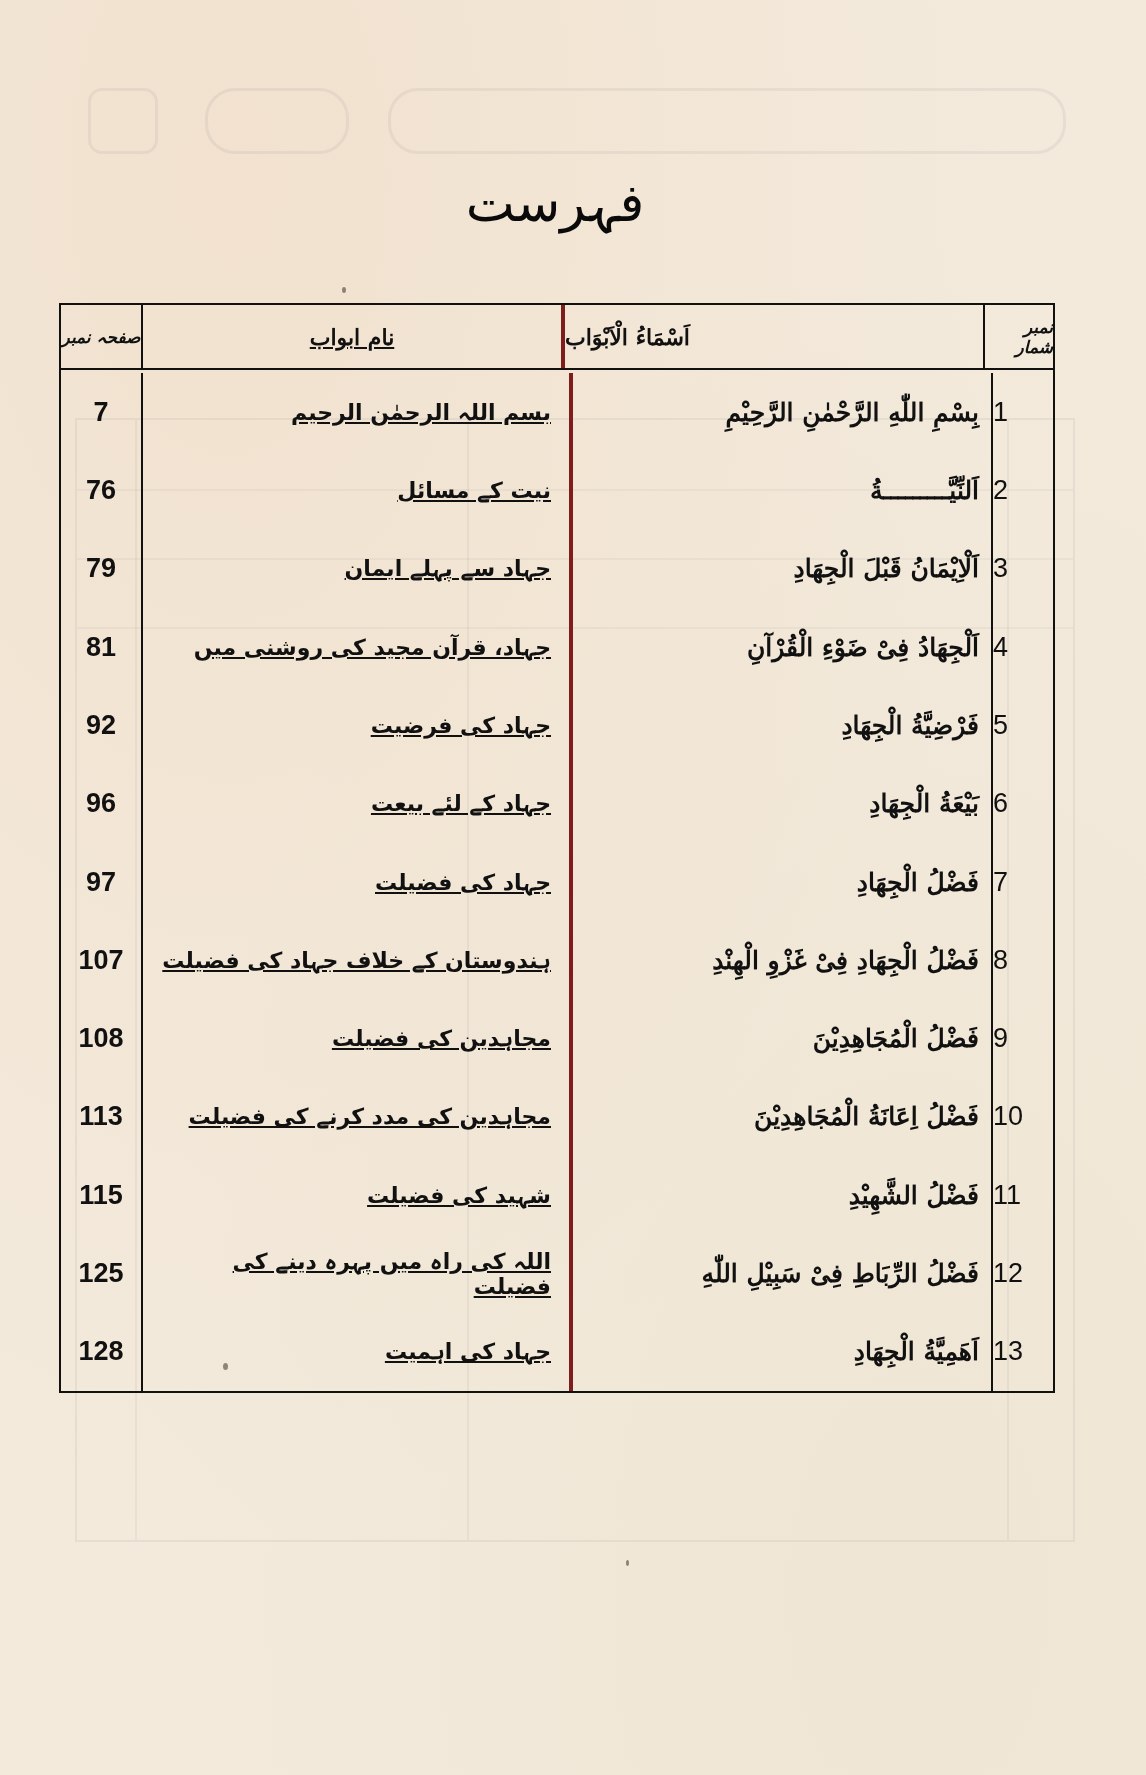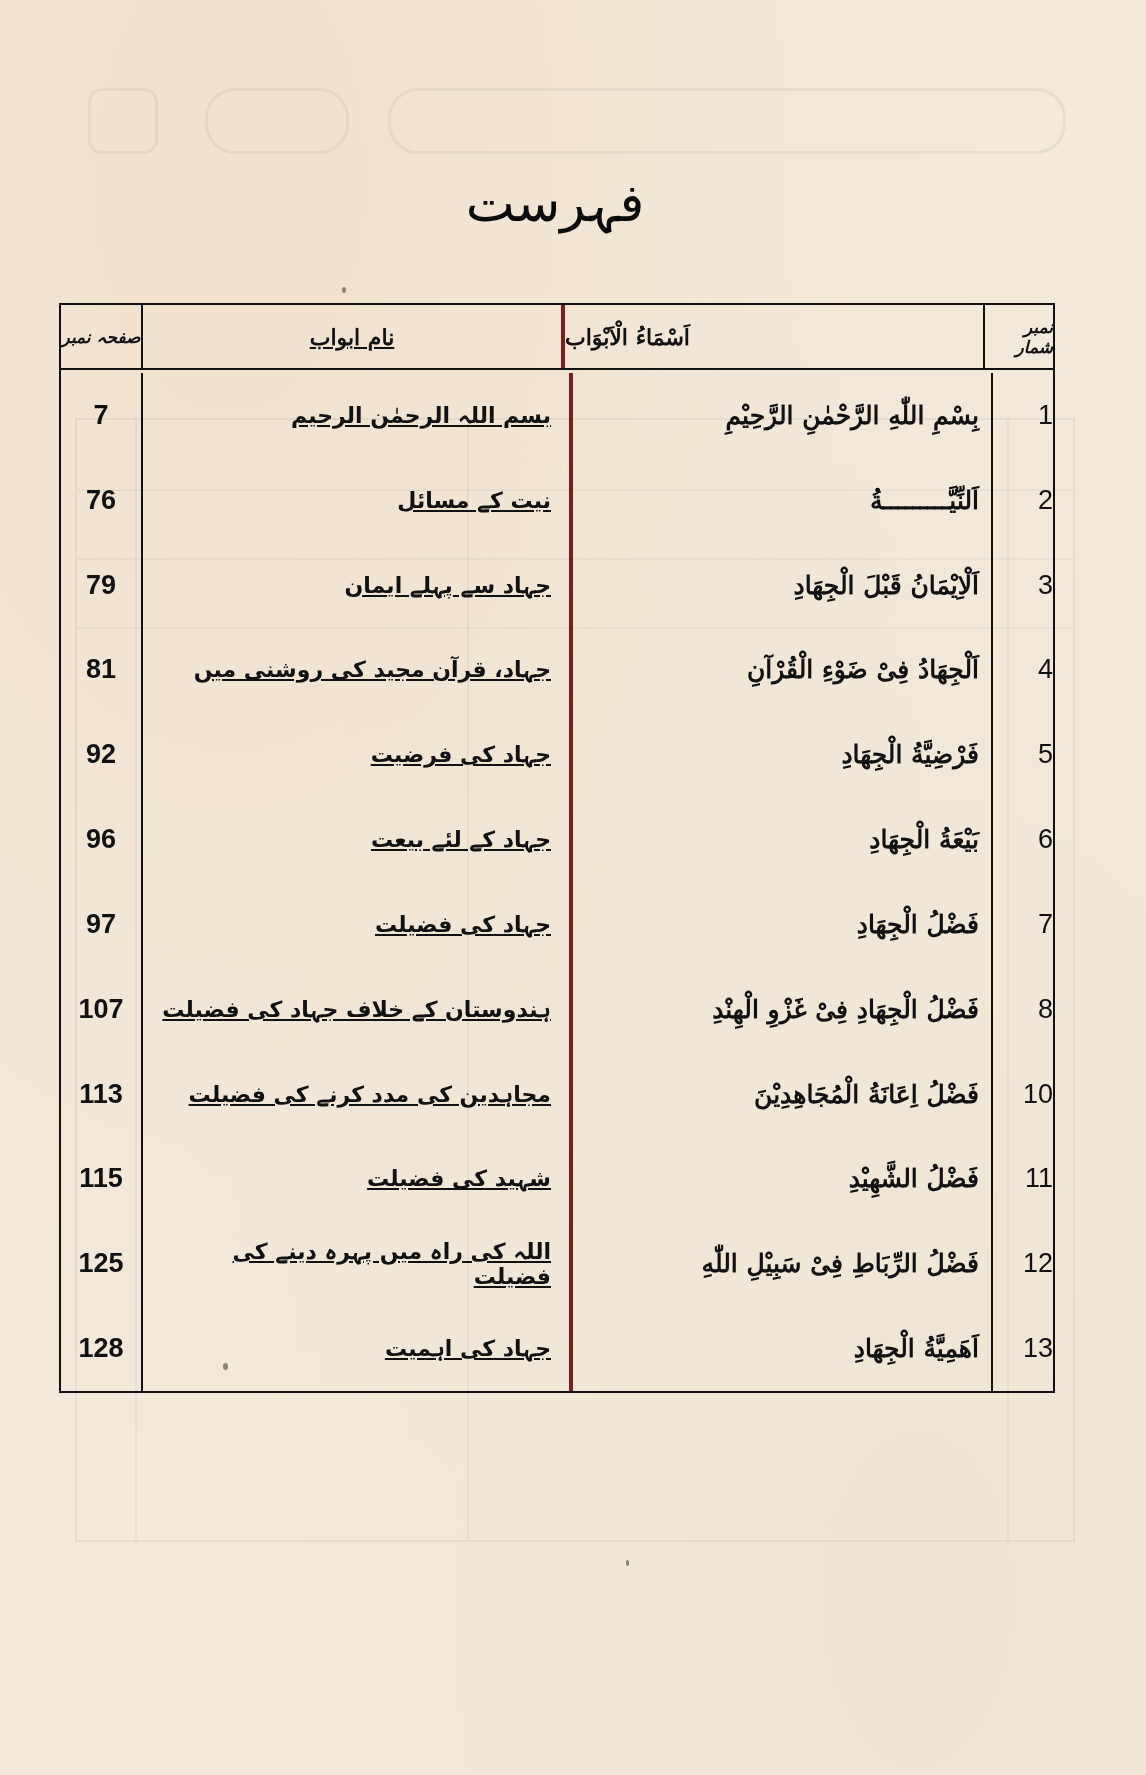--- a/index.html
+++ b/index.html
@@ -32,21 +32,21 @@
     border: 2.5px solid #111; box-sizing: border-box;
     display: flex; flex-direction: column;
   }
   .toc-header {
     height: 65px; display: flex; border-bottom: 2.5px solid #111; box-sizing: border-box;
   }
   .col { box-sizing: border-box; display: flex; align-items: center; }
   .c-page { width: 82px; justify-content: center; border-right: 2px solid #111; }
   .c-urdu { width: 422px; justify-content: center; border-right: 4px solid #7f1d1d; text-decoration: underline; }
   .c-arabic { width: 420px; justify-content: flex-start; border-right: 2px solid #111; }
-  .c-num { flex: 1; justify-content: flex-end; }
+  .c-num { flex: 1; justify-content: flex-start; }
   .hdr-text { direction: rtl; font-family: "DejaVu Serif", serif; font-weight: bold; font-size: 22px; color: #111; }
   .hdr-small { font-size: 17px; font-style: italic; }
   .toc-body { flex: 1; display: flex; flex-direction: column; padding-top: 3px; }
   .toc-row { flex: 1; display: flex; }
   .toc-row .c-page { font-family: "Liberation Sans", sans-serif; font-weight: bold; font-size: 27px; }
   .toc-row .c-num { font-family: "Liberation Sans", sans-serif; font-size: 27px; font-weight: 500; }
   .toc-row .c-urdu { justify-content: flex-start; direction: rtl; padding-right: 18px;
     font-family: "DejaVu Sans", sans-serif; font-weight: bold; font-size: 22px; margin-left: 8px; }
   .toc-row .c-arabic { justify-content: flex-start; direction: rtl; padding-right: 12px;
     font-family: "DejaVu Serif", serif; font-weight: bold; font-size: 25px; }
@@ -132,20 +132,26 @@
       <div class="col c-arabic">فَضْلُ الْجِهَادِ</div>
       <div class="col c-num">7</div>
     </div>
     <div class="toc-row">
       <div class="col c-page">107</div>
       <div class="col c-urdu">ہندوستان کے خلاف جہاد کی فضیلت</div>
       <div class="col c-arabic">فَضْلُ الْجِهَادِ فِىْ غَزْوِ الْهِنْدِ</div>
       <div class="col c-num">8</div>
     </div>
     <div class="toc-row">
+      <div class="col c-page">108</div>
+      <div class="col c-urdu">مجاہدین کی فضیلت</div>
+      <div class="col c-arabic">فَضْلُ الْمُجَاهِدِيْنَ</div>
+      <div class="col c-num">9</div>
+    </div>
+    <div class="toc-row">
       <div class="col c-page">113</div>
       <div class="col c-urdu">مجاہدین کی مدد کرنے کی فضیلت</div>
       <div class="col c-arabic">فَضْلُ اِعَانَةُ الْمُجَاهِدِيْنَ</div>
       <div class="col c-num">10</div>
     </div>
     <div class="toc-row">
       <div class="col c-page">115</div>
       <div class="col c-urdu">شہید کی فضیلت</div>
       <div class="col c-arabic">فَضْلُ الشَّهِيْدِ</div>
       <div class="col c-num">11</div>

